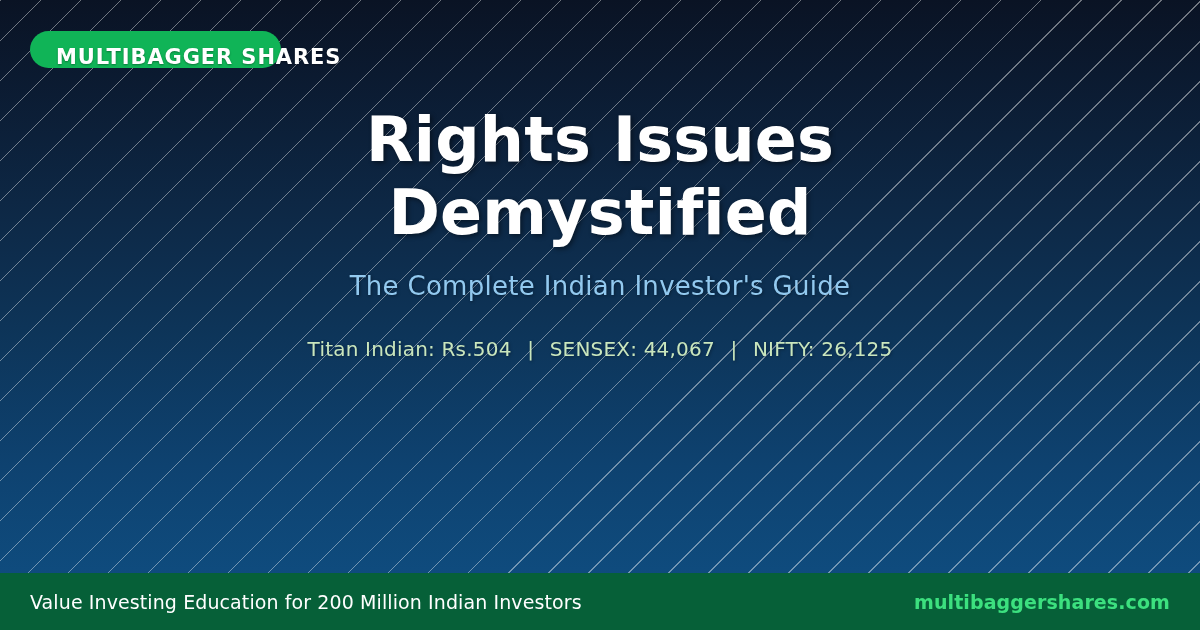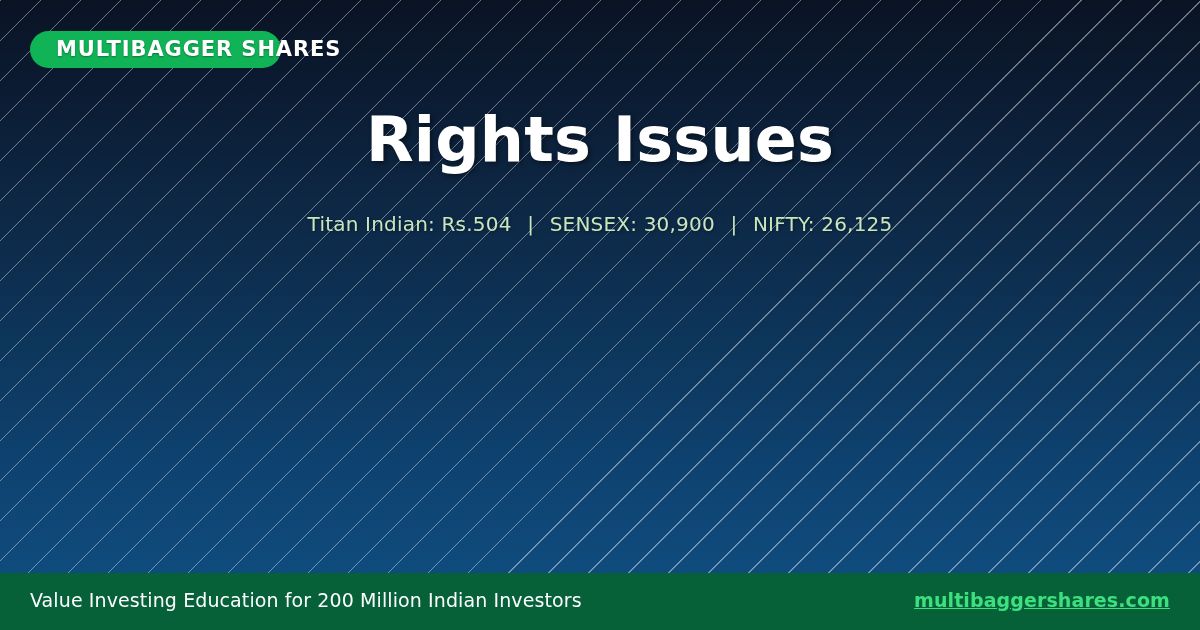--- a/index.html
+++ b/index.html
@@ -53,21 +53,21 @@
     left: 0;
     top: 0;
     width: 251px;
     height: 37px;
     background: #10b457;
     border-radius: 19px;
   }
   .badge-label {
     position: absolute;
     left: 26px;
-    top: 0;
+    top: 8px;
     height: 37px;
     line-height: 37px;
     white-space: nowrap;
     color: #ffffff;
     font-size: 21px;
     font-weight: bold;
     letter-spacing: 0.9px;
     text-shadow: 0 1px 2px rgba(0,0,0,0.35);
   }
 
@@ -125,60 +125,62 @@
 
   
   .footer {
     position: absolute;
     left: 0;
     bottom: 0;
     width: 1200px;
     height: 57px;
     background: #066038;
     display: flex;
+    align-items: center;
     justify-content: space-between;
     box-sizing: border-box;
-    padding: 16px 30px;
+    padding: 0 30px;
   }
   .footer-tagline {
     color: #ffffff;
     font-size: 19px;
     font-weight: normal;
     letter-spacing: 0.1px;
   }
   .footer-domain {
     color: #3ce07f;
     font-size: 19px;
     font-weight: bold;
     letter-spacing: 0.1px;
-    text-decoration: underline;
   }
 </style>
 </head>
 <body>
 
 <div class="canvas">
 
   <div class="stripes"></div>
 
   <div class="badge-wrap">
     <div class="badge-pill"></div>
     <div class="badge-label">MULTIBAGGER SHARES</div>
   </div>
 
   <div class="hero">
     <h1 class="title">
       <span>Rights Issues</span><br>
+      <span>Demystified</span>
     </h1>
 
+    <h2 class="subtitle">The Complete Indian Investor's Guide</h2>
 
     <div class="stats">
       <span>Titan Indian: Rs.504</span>
       <span class="sep">|</span>
-      <span>SENSEX: 30,900</span>
+      <span>SENSEX: 44,067</span>
       <span class="sep">|</span>
       <span>NIFTY: 26,125</span>
     </div>
   </div>
 
   <div class="footer">
     <span class="footer-tagline">Value Investing Education for 200 Million Indian Investors</span>
     <span class="footer-domain">multibaggershares.com</span>
   </div>
 

